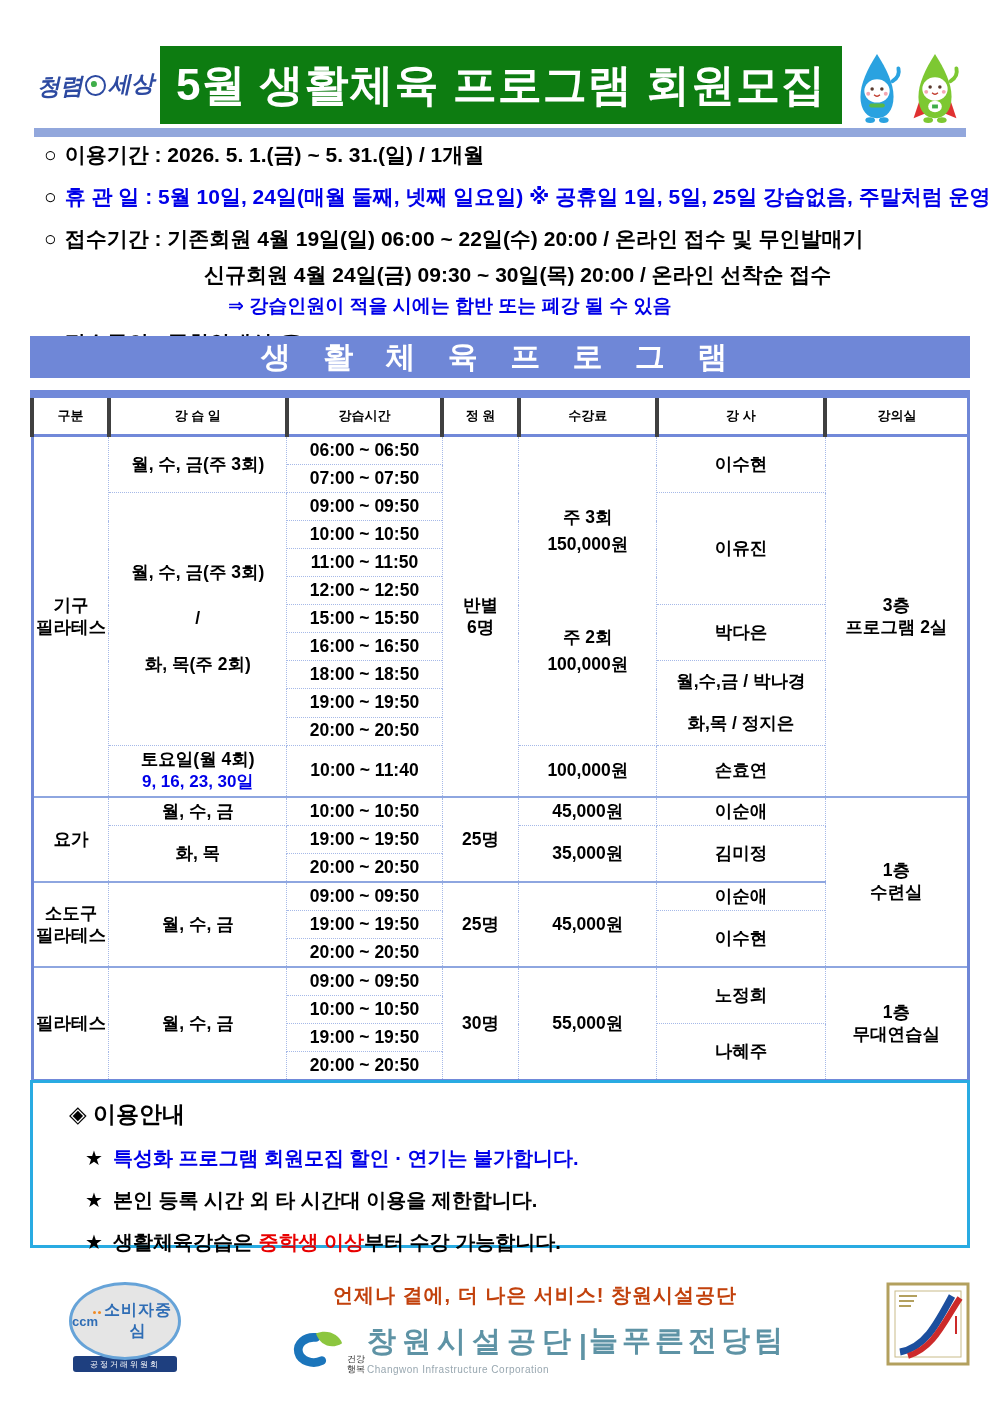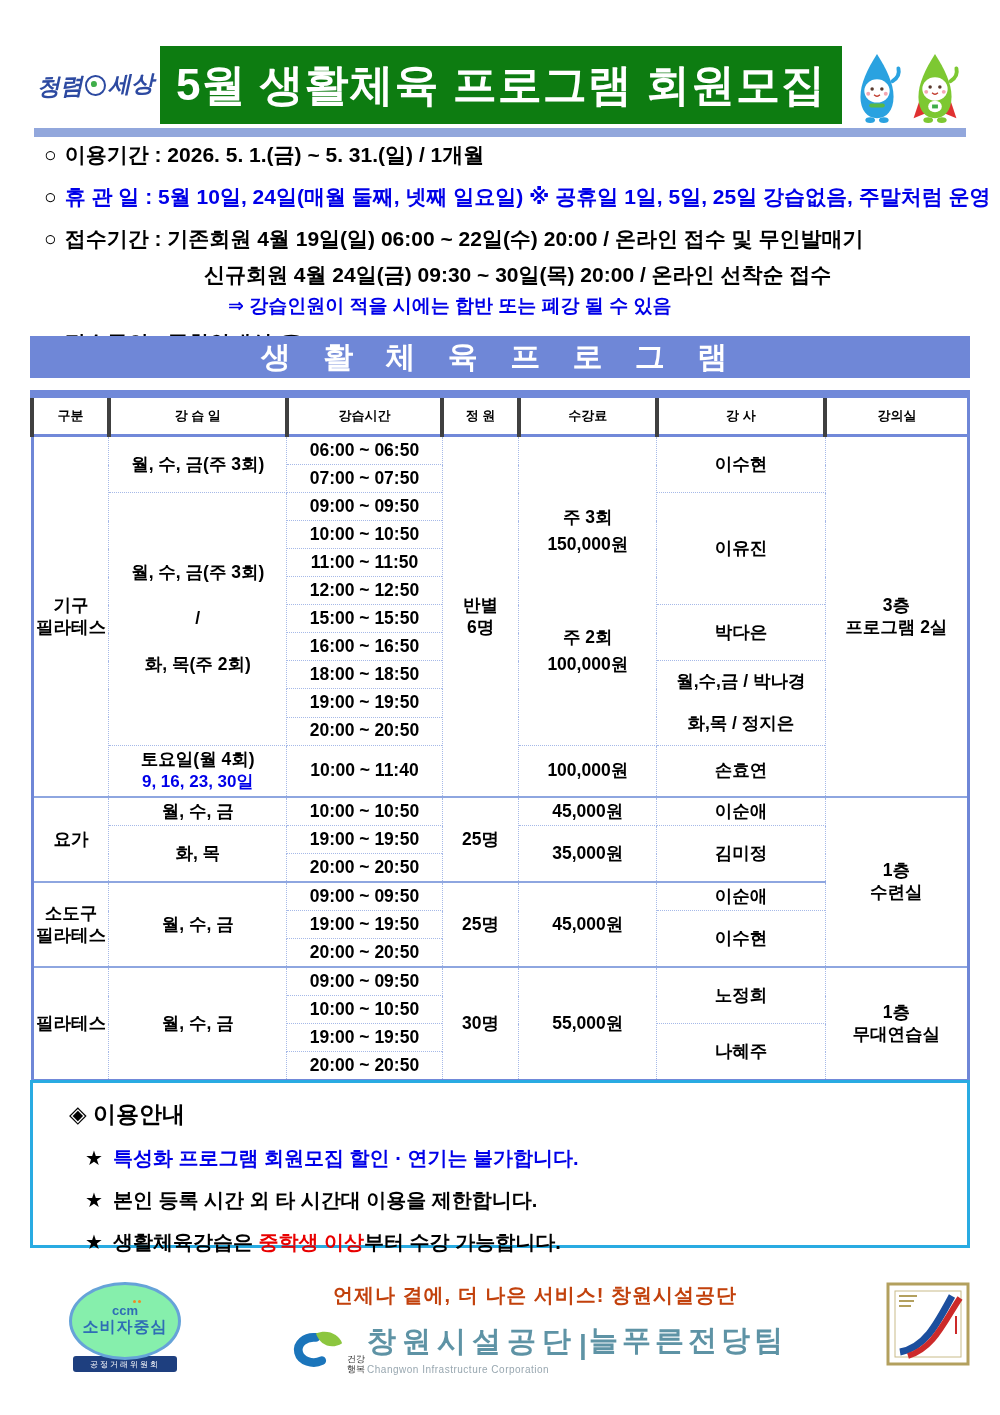--- a/index.html
+++ b/index.html
@@ -49,22 +49,22 @@
   
   .usage{position:absolute;top:1080px;left:30px;width:940px;height:168px;border:3px solid #29abe2;box-sizing:border-box;
     padding:16px 36px;background:#fff;}
   .usage-title{font-size:23px;font-weight:bold;color:#000;}
   .usage-item{font-size:20px;font-weight:bold;margin-top:15px;margin-left:16px;}
   .usage-item .star{margin-right:10px;color:#000;}
   .red-t{color:#e80000;}
   
   .footer{position:absolute;top:1282px;left:30px;width:940px;display:flex;align-items:flex-start;}
   .ccm{width:150px;margin-left:20px;text-align:center;}
-  .ccm-ellipse{width:106px;height:72px;border:3px solid #66a3d8;border-radius:50%;margin:0 auto;background:#86efac;
-    display:flex;flex-direction:column;align-items:center;justify-content:center;position:relative;z-index:2;}
+  .ccm-ellipse{width:106px;height:72px;border:3px solid #66a3d8;border-radius:50%;margin:0 auto;background:#e5e5e5;
+    display:flex;flex-direction:row;align-items:center;justify-content:center;position:relative;z-index:2;}
   .ccm-word{font-size:13px;font-weight:bold;color:#2f6db5;position:relative;line-height:1;}
   .ccm-dots{position:absolute;top:-4px;right:-3px;width:8px;height:3px;}
   .ccm-dots::before{content:"";position:absolute;left:0;top:0;width:3px;height:3px;border-radius:50%;background:#f08a24;box-shadow:5px 0 0 #f08a24;}
   .ccm-main{font-size:16px;font-weight:bold;color:#2f6db5;letter-spacing:1px;}
   .ccm-banner{width:104px;height:16px;background:#1e3f7f;border-radius:3px;margin:-4px auto 0;position:relative;z-index:1;
     color:#fff;font-size:8px;display:flex;align-items:center;justify-content:center;letter-spacing:2px;}
   .f-center{flex:1;text-align:center;}
   .tagline{font-size:20px;font-weight:bold;color:#c2410c;letter-spacing:1px;}
   .logo-row{margin-top:12px;display:inline-flex;align-items:flex-end;gap:0;}
   .stamp{font-size:9px;color:#333;line-height:1.1;text-align:center;width:22px;word-break:keep-all;margin-top:18px;}

